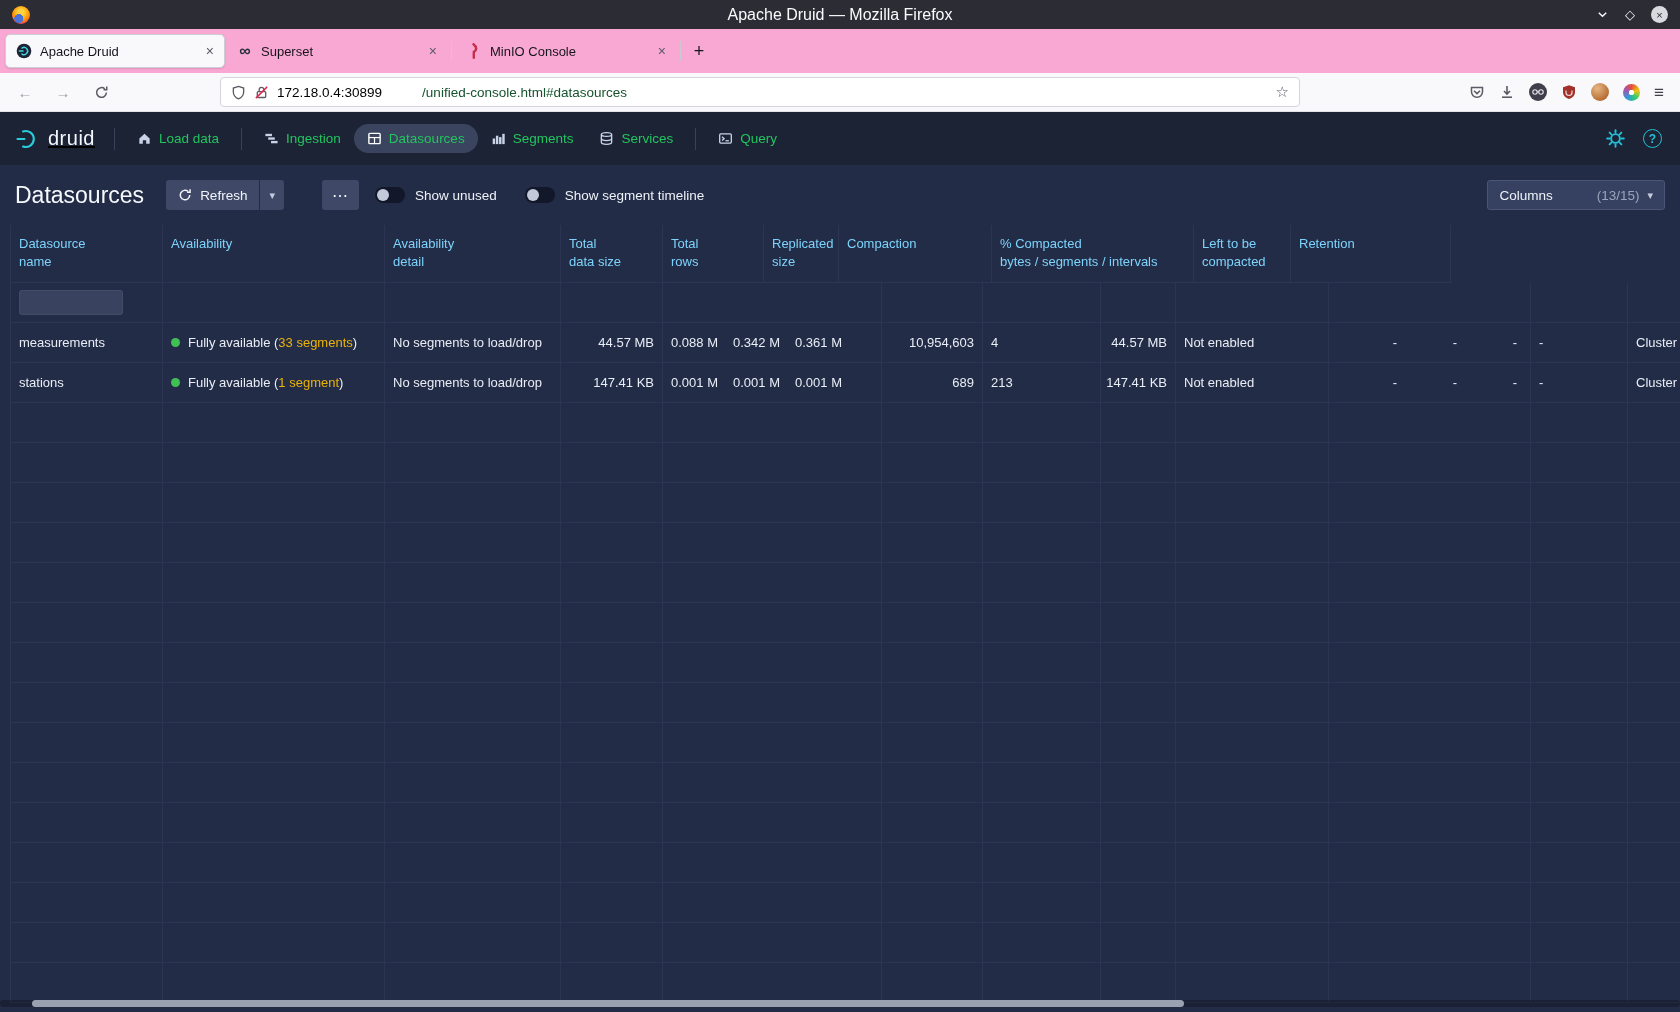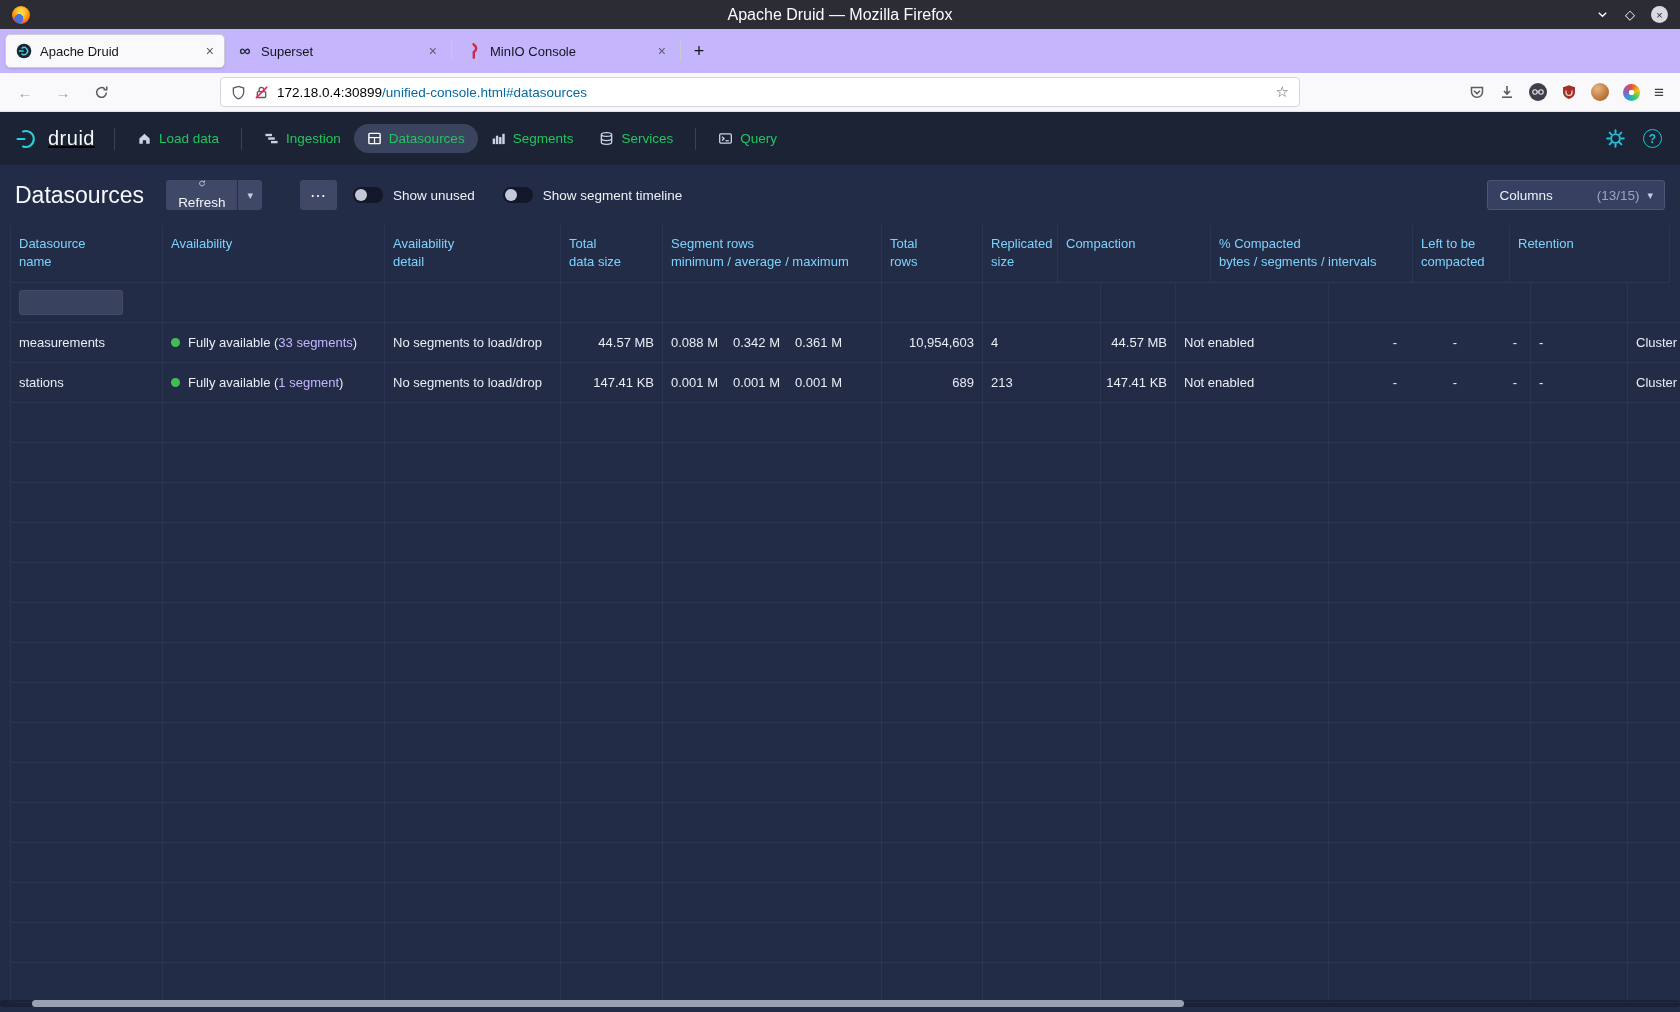--- a/index.html
+++ b/index.html
@@ -11,37 +11,37 @@
   .titlebar { height:29px; background:#2C2C35; display:flex; align-items:center; position:relative; padding:0 12px; }
   .ff-logo { width:18px; height:18px; border-radius:50%;
     background: radial-gradient(circle at 38% 70%, #4a72d8 0 26%, rgba(0,0,0,0) 28%),
                 radial-gradient(circle at 50% 35%, #ffd23e 0 20%, #ff9400 55%, #e8336c 85%, #b5007f 100%); }
   .win-title { position:absolute; left:0; right:0; text-align:center; color:#FBFBFE; font-size:16px; }
   .win-controls { margin-left:auto; display:flex; align-items:center; gap:16px; z-index:2; }
   .win-controls .glyph { color:#FBFBFE; font-size:13px; line-height:1; cursor:default; }
   .close-circle { width:17px; height:17px; border-radius:50%; background:#D9D9DF; color:#2C2C35; font-size:11px; display:flex; align-items:center; justify-content:center; }
 
   
-  .tabbar { height:44px; background:#c4b5fd; display:flex; align-items:center; padding:0 4px; }
+  .tabbar { height:44px; background:#f9a8d4; display:flex; align-items:center; padding:0 4px; }
   .tab { width:220px; height:34px; margin:0 1px; border-radius:5px; display:flex; align-items:center; gap:8px; padding:0 10px; font-size:13px; color:#15141A; cursor:default; }
   .tab.active { background:#F9F9FB; border:1px solid #CDCDD6; box-shadow:0 1px 2px rgba(0,0,0,.12); }
   .tab .favicon { width:16px; height:16px; flex:0 0 auto; display:flex; align-items:center; justify-content:center; }
   .tab .tab-close { margin-left:auto; color:#5B5B66; font-size:14px; }
   .tab-sep { width:1px; height:20px; background:#CACAD2; margin:0 3px; }
   .newtab { width:30px; height:30px; display:flex; align-items:center; justify-content:center; font-size:18px; color:#15141A; border-radius:4px; }
   .superset-glyph { font-size:16px; font-weight:bold; color:#25303C; line-height:1; }
 
   
   .navbar { height:39px; background:#F9F9FB; border-bottom:1px solid #E1E1E6; display:flex; align-items:center; padding:0 10px; gap:8px; }
   .nav-btn { width:30px; height:28px; display:flex; align-items:center; justify-content:center; font-size:15px; border-radius:4px; }
   .nav-btn.dim { color:#9C9CA6; }
   .urlbar { width:1080px; height:30px; margin-left:96px; background:#FFFFFF; border:1px solid #D5D5DD; border-radius:4px; display:flex; align-items:center; padding:0 10px; gap:8px; }
   .url-text { font-size:13.5px; white-space:nowrap; overflow:hidden; }
   .url-host { color:#000000; }
-  .url-path { color:#0369a1; }
+  .url-path { color:#14532d;margin-left:40px; }
   .url-star { margin-left:auto; color:#5B5B66; font-size:15px; }
   .action-icons { margin-left:auto; display:flex; align-items:center; gap:14px; padding-right:6px; }
   .avatar-dark { width:18px; height:18px; border-radius:50%; background:#3F3E4A; display:flex; align-items:center; justify-content:center; }
   .avatar-warm { width:18px; height:18px; border-radius:50%; background:radial-gradient(circle at 35% 30%, #E8B684, #B46A2E 75%, #8E4D1C); }
   .pinwheel { width:17px; height:17px; border-radius:50%;
     background: radial-gradient(circle, #fff 0 2.5px, rgba(0,0,0,0) 3px),
                 conic-gradient(#e74c3c, #f1c40f, #2ecc71, #3498db, #9b59b6, #e74c3c); }
   .menu-glyph { font-size:17px; color:#42414D; line-height:1; }
 
   
@@ -51,21 +51,21 @@
   .hdr-divider { width:1px; height:22px; background:#39425A; margin:0 9px; }
   .nav-item { display:flex; align-items:center; gap:7px; padding:7px 13px; border-radius:16px; color:#22c55e; font-size:13.5px; cursor:pointer; white-space:nowrap; }
   .nav-item.active { background:#3A445E; }
   .hdr-right { margin-left:auto; display:flex; align-items:center; gap:18px; padding-right:4px; }
   .help-circle { width:19px; height:19px; border:1.6px solid #23C0D8; border-radius:50%; color:#23C0D8; font-size:12px; font-weight:bold; display:flex; align-items:center; justify-content:center; }
 
   
   .page-header { height:60px; display:flex; align-items:center; padding:0 15px; }
   .page-title { color:#F6F9FD; font-size:23px; font-weight:500; margin-right:22px; }
   .btn { background:#3F4967; color:#F2F5FA; border-radius:3px; height:30px; display:inline-flex; align-items:center; padding:0 12px; font-size:13.5px; gap:8px; cursor:pointer; white-space:nowrap; }
-  .btn.seg-left { border-radius:3px 0 0 3px;flex-direction:column; }
+  .btn.seg-left { border-radius:3px 0 0 3px; }
   .btn.seg-right { border-radius:0 3px 3px 0; margin-left:1px; padding:0 9px; }
   .caret { font-size:11px; color:#C4CCDD; line-height:1; }
   .btn.more { margin-left:38px; padding:0 10px; font-size:16px; letter-spacing:1px; }
   .switch-group { display:flex; align-items:center; gap:10px; margin-left:16px; }
   .switch-group + .switch-group { margin-left:28px; }
   .switch { position:relative; width:30px; height:16px; border-radius:9px; background:#12172A; cursor:pointer; flex:0 0 auto; }
   .switch .knob { position:absolute; left:2px; top:2px; width:12px; height:12px; border-radius:50%; background:#C2CAD9; }
   .switch-label { color:#EDF1F8; font-size:13.5px; }
   .columns-btn { margin-left:auto; background:#364060; border:1px solid #4A5577; border-radius:3px; height:30px; display:flex; align-items:center; gap:8px; padding:0 11px; font-size:13.5px; color:#EDF1F8; cursor:pointer; }
   .columns-count { color:#99A5BE;margin-left:36px; }
@@ -75,21 +75,21 @@
   .dtable { width:1778px; }
   .tr { display:flex; height:40px; }
   .tr.header-row { height:58px; }
   .td { flex:0 0 auto; display:flex; align-items:center; padding:0 8px; border-right:1px solid #2C3554; border-bottom:1px solid #2C3554; font-size:13px; color:#E8EDF6; white-space:nowrap; overflow:hidden; }
   .header-row .td { align-items:flex-start; padding-top:10px; white-space:pre-line; line-height:1.35; color:#7dd3fc; cursor:pointer; }
   .c0{width:153px; border-left:1px solid #2C3554;} .c1{width:222px} .c2{width:176px} .c3{width:102px}
   .c4{width:219px} .c5{width:101px} .c6{width:118px} .c7{width:75px}
   .c8{width:153px} .c9{width:202px} .c10{width:97px} .c11{width:160px}
   .right { justify-content:flex-end; }
   .dot { width:9px; height:9px; border-radius:50%; background:#40BF53; margin-right:8px; flex:0 0 auto; }
-  .seg-link { color:#c4b5fd; text-decoration:none; cursor:pointer; }
+  .seg-link { color:#eab308; text-decoration:none; cursor:pointer; }
   .trip span { display:inline-block; width:62px; }
   .tripr span { display:inline-block; width:60px; text-align:right; }
   .filter-input { width:104px; height:25px; background:#39425F; border:none; border-radius:3px; outline:none; color:#E8EDF6; font-size:13px; padding:0 8px; box-shadow:inset 0 0 0 1px rgba(255,255,255,.05); }
 
   
   .hscroll { position:absolute; left:0; bottom:5px; width:1680px; height:7px; background:rgba(0,0,0,.25); border-radius:4px; }
   .hscroll .thumb { position:absolute; left:32px; top:0; width:1152px; height:7px; background:#9AA1B0; border-radius:4px; cursor:pointer; }
 
   svg { display:block; }
 </style>
@@ -315,22 +315,20 @@
   <div class="table-wrap">
     <div class="dtable">
       <div class="tr header-row">
         <div class="td c0">Datasource
 name</div>
         <div class="td c1">Availability</div>
         <div class="td c2">Availability
 detail</div>
         <div class="td c3">Total
 data size</div>
-        <div class="td c4">Segment rows
-minimum / average / maximum</div>
         <div class="td c5">Total
 rows</div>
         <div class="td c7">Replicated
 size</div>
         <div class="td c8">Compaction</div>
         <div class="td c9">% Compacted
 bytes / segments / intervals</div>
         <div class="td c10">Left to be
 compacted</div>
         <div class="td c11">Retention</div>

